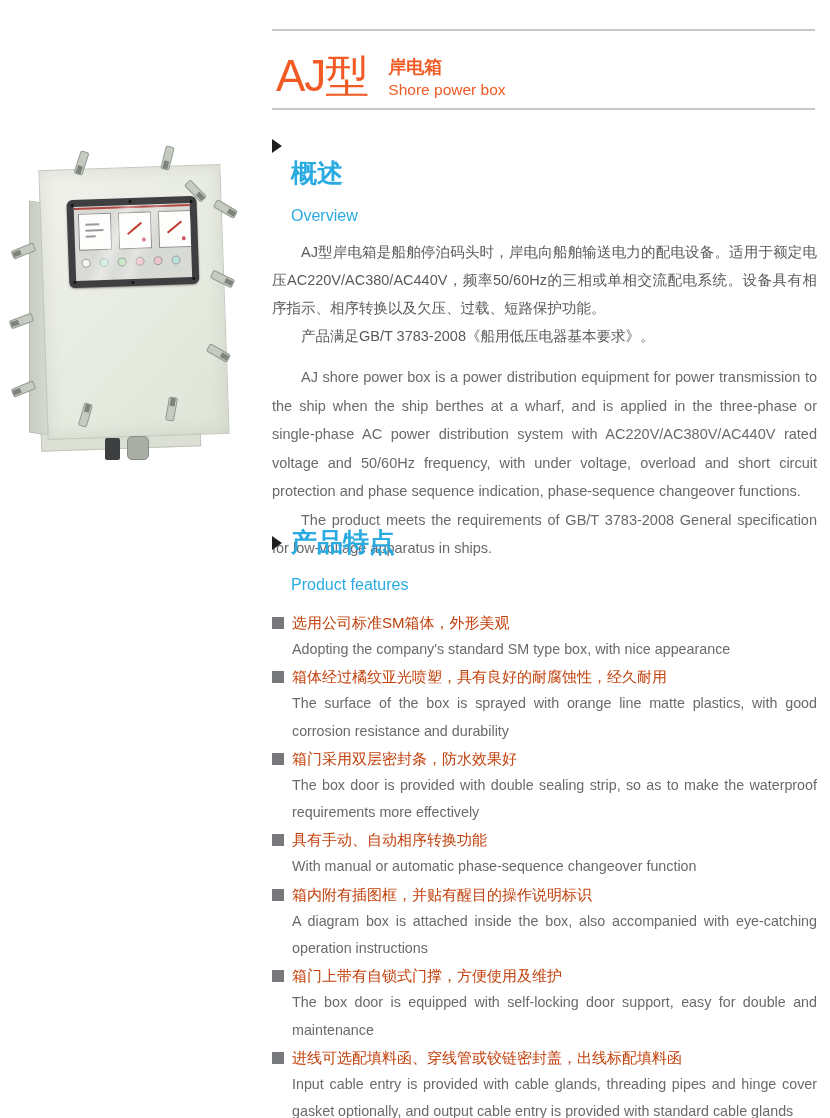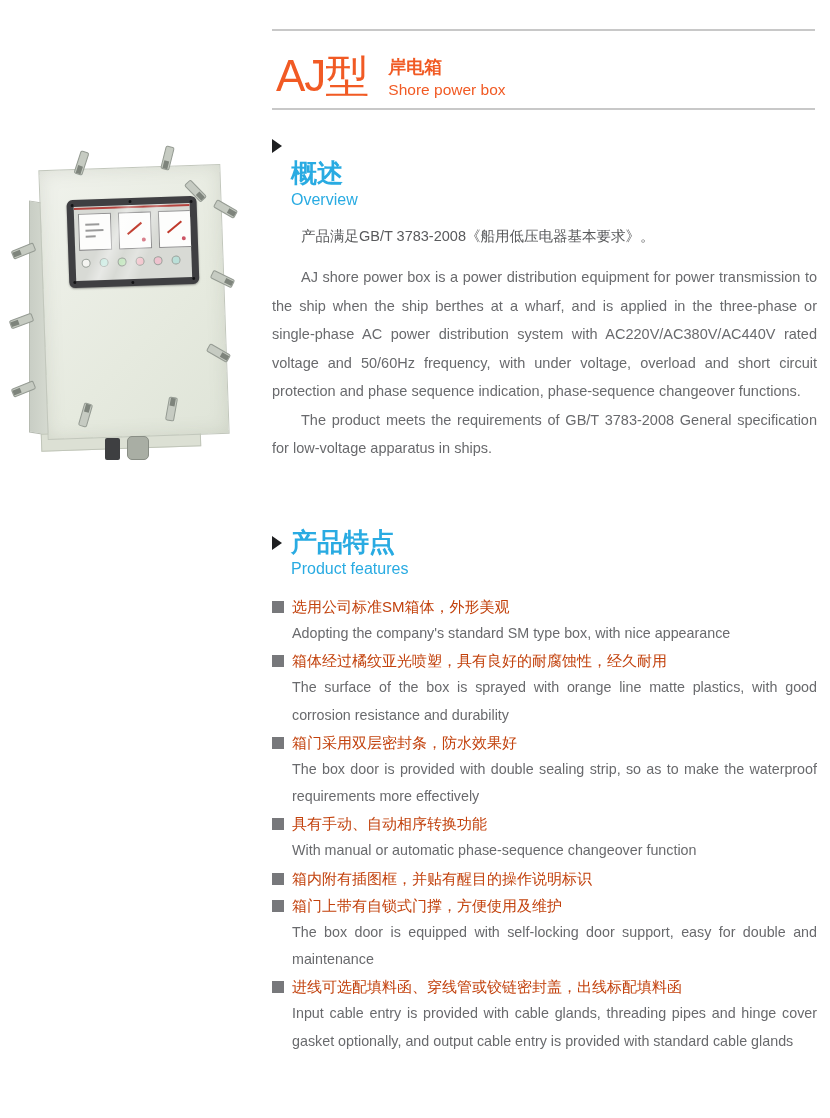--- a/index.html
+++ b/index.html
@@ -24,21 +24,21 @@
   .t-en { font-size:15.5px; color:#f15a24; line-height:19px; margin-top:3px; }
 
   .section { position:absolute; left:0; width:545px; }
   .sec-overview { top:130px; }
   .sec-features { top:527px; }
   .sec-head { display:flex; align-items:flex-start; }
   .tri { width:0; height:0; border-left:10px solid #1f2022; border-top:7px solid transparent;
          border-bottom:7px solid transparent; margin-top:9px; flex:0 0 auto; }
   .sec-titles { margin-left:9px; }
   .h-zh { font-size:26px; font-weight:700; color:#29abe2; line-height:30px; }
-  .h-en { font-size:16px; color:#29abe2; line-height:19px; margin-top:2px; }
+  .h-en { font-size:16px; color:#29abe2; line-height:19px; margin-top:18px; }
 
   .paras-zh { margin-top:13px; }
   p.zh { margin:0; font-size:14.5px; line-height:28px; color:#595a5c; text-align:justify; text-indent:2em; }
   .paras-en { margin-top:13px; }
   p.en { margin:0; font-size:14.5px; line-height:28.5px; color:#696a6d; text-align:justify; text-indent:2em; }
 
   .feat-list { margin-top:15px; }
   .feat-zh { font-size:15px; color:#c2410c; line-height:27px; }
   .sq { display:inline-block; width:12px; height:12px; background:#77787b; margin-right:8px; vertical-align:-1px; }
   .feat-en { margin:0; padding-left:20px; font-size:14.3px; line-height:27.3px; color:#696a6d; text-align:justify; }
@@ -146,20 +146,21 @@
 
     <div class="section sec-overview">
       <div class="sec-head">
         <span class="tri"></span>
         <span class="sec-titles">
           <span class="h-zh" style="display:block;margin-top:28px;">概述</span>
           <span class="h-en" style="display:block;">Overview</span>
         </span>
       </div>
       <div class="paras-zh">
+        <p class="zh">AJ型岸电箱是船舶停泊码头时，岸电向船舶输送电力的配电设备。适用于额定电压AC220V/AC380/AC440V，频率50/60Hz的三相或单相交流配电系统。设备具有相序指示、相序转换以及欠压、过载、短路保护功能。</p>
         <p class="zh">产品满足GB/T 3783-2008《船用低压电器基本要求》。</p>
       </div>
       <div class="paras-en">
         <p class="en">AJ shore power box is a power distribution equipment for power transmission to the ship when the ship berthes at a wharf, and is applied in the three-phase or single-phase AC power distribution system with AC220V/AC380V/AC440V rated voltage and 50/60Hz frequency, with under voltage, overload and short circuit protection and phase sequence indication, phase-sequence changeover functions.</p>
         <p class="en">The product meets the requirements of GB/T 3783-2008 General specification for low-voltage apparatus in ships.</p>
       </div>
     </div>
 
     <div class="section sec-features">
       <div class="sec-head">
@@ -186,20 +187,21 @@
           <p class="feat-en">The box door is provided with double sealing strip, so as to make the waterproof requirements more effectively</p>
         </div>
 
         <div class="feat">
           <div class="feat-zh"><span class="sq"></span><span>具有手动、自动相序转换功能</span></div>
           <p class="feat-en">With manual or automatic phase-sequence changeover function</p>
         </div>
 
         <div class="feat">
           <div class="feat-zh"><span class="sq"></span><span>箱内附有插图框，并贴有醒目的操作说明标识</span></div>
+          <p class="feat-en">A diagram box is attached inside the box, also accompanied with eye-catching operation instructions</p>
         </div>
 
         <div class="feat">
           <div class="feat-zh"><span class="sq"></span><span>箱门上带有自锁式门撑，方便使用及维护</span></div>
           <p class="feat-en">The box door is equipped with self-locking door support, easy for double and maintenance</p>
         </div>
 
         <div class="feat">
           <div class="feat-zh"><span class="sq"></span><span>进线可选配填料函、穿线管或铰链密封盖，出线标配填料函</span></div>
           <p class="feat-en">Input cable entry is provided with cable glands, threading pipes and hinge cover gasket optionally, and output cable entry is provided with standard cable glands</p>

